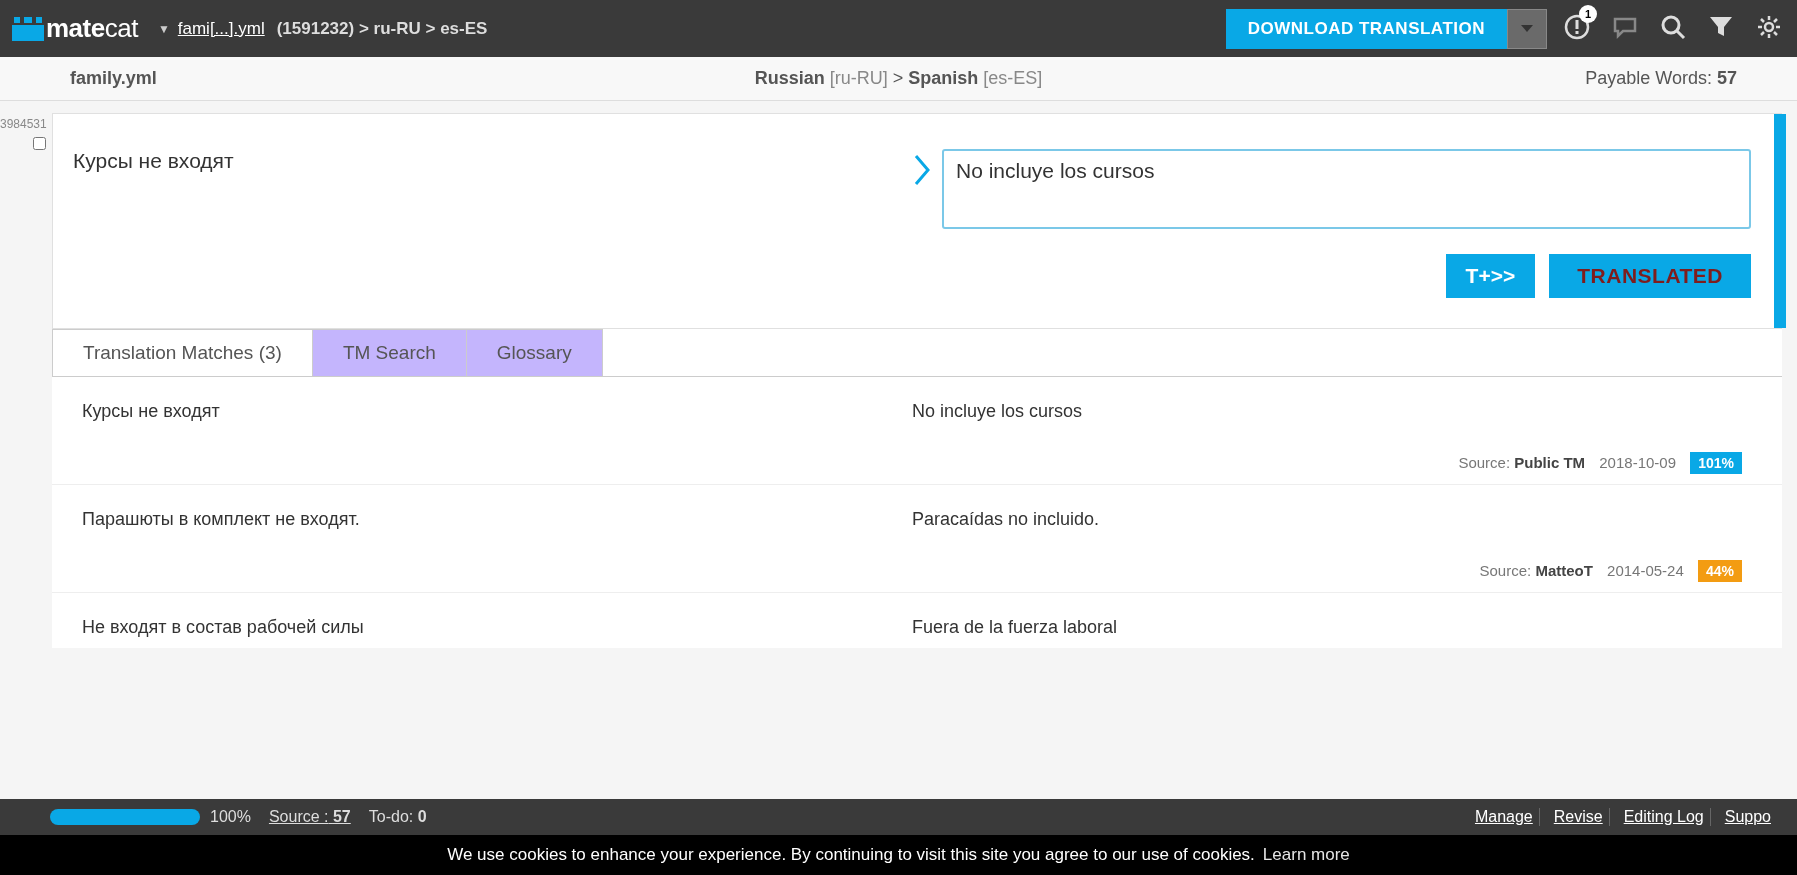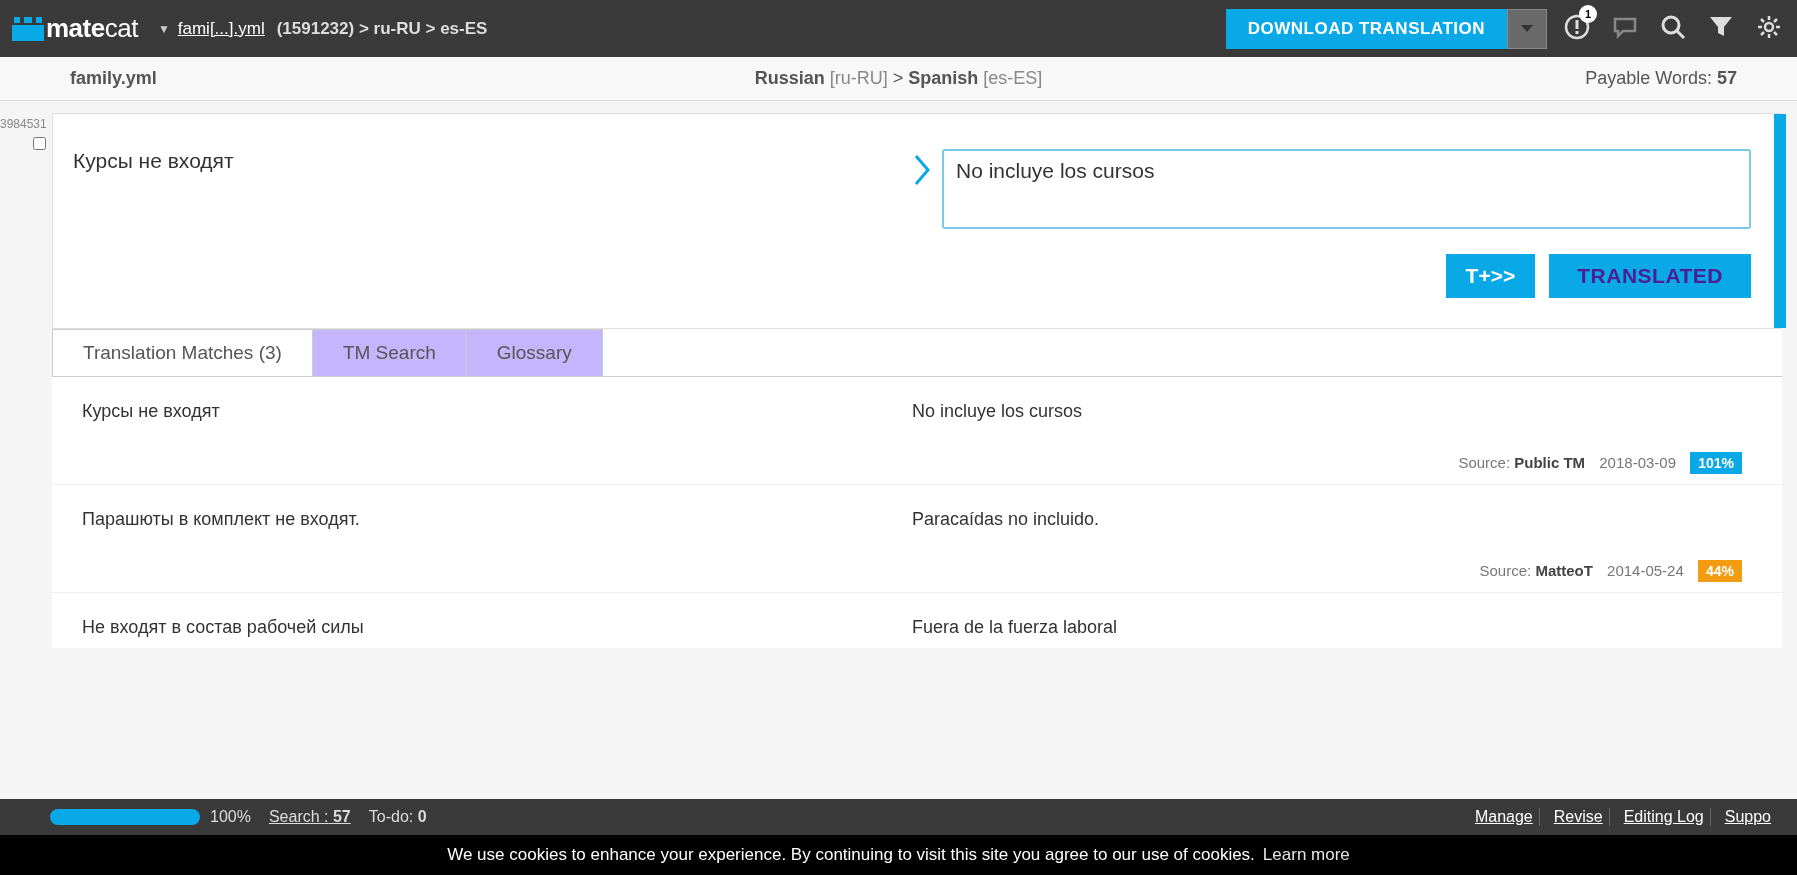--- a/index.html
+++ b/index.html
@@ -39,21 +39,21 @@
 .main-area { position: relative; padding-top: 12px; }
 
 .segment { background: #fff; margin-left: 52px; margin-right: 15px; border: 1px solid #e0e0e0; position: relative; }
 .segment-body { display: flex; padding: 35px 30px 20px 20px; min-height: 140px; position: relative; }
 .source-text { flex: 1; font-size: 21px; color: #333; padding-right: 20px; }
 .arrow-col { width: 40px; display: flex; align-items: flex-start; justify-content: center; padding-top: 4px; }
 .target-wrap { flex: 1; }
 .target-input { width: 100%; min-height: 80px; border: 2px solid #7bc8e8; border-radius: 3px; padding: 8px 12px; font-size: 21px; color: #333; outline: none; font-family: inherit; resize: none; }
 .segment-actions { display: flex; justify-content: flex-end; gap: 14px; padding: 0 30px 30px 0; }
 .btn-t { background: #09a8e6; color: #fff; border: none; padding: 10px 20px; font-size: 21px; font-weight: 700; cursor: pointer; }
-.btn-translated { background: #09a8e6; color: #4c1d95; border: none; padding: 10px 28px; font-size: 21px; font-weight: 700; letter-spacing: 0.5px; cursor: pointer; }
+.btn-translated { background: #09a8e6; color: #7f1d1d; border: none; padding: 10px 28px; font-size: 21px; font-weight: 700; letter-spacing: 0.5px; cursor: pointer; }
 .status-bar { position: absolute; right: -5px; top: 0; bottom: 0; width: 12px; background: #09a8e6; }
 
 
 .matches-panel { margin-left: 52px; margin-right: 15px; background: #fff; }
 .tabs { display: flex; border-bottom: 1px solid #ccc; }
 .tab { padding: 12px 30px; font-size: 19px; color: #555; background: #c4b5fd; border: 1px solid #ccc; border-bottom: none; margin-right: -1px; cursor: pointer; }
 .tab.active { background: #fff; font-weight: 400; }
 
 .match-row { display: flex; padding: 24px 40px 10px 30px; border-bottom: 1px solid #eee; position: relative; flex-wrap: wrap; }
 .match-source { flex: 1; font-size: 18px; color: #333; }
@@ -190,21 +190,21 @@
       <div class="tab">TM Search</div>
       <div class="tab">Glossary</div>
     </div>
 
     <div class="match-row">
       <div class="match-source">Курсы не входят</div>
       <div class="match-target">No incluye los cursos</div>
       <div class="match-meta">
         <span class="srclabel">Source:</span>
         <b>Public TM</b>
-        <span class="date">2018-03-09</span>
+        <span class="date">2018-10-09</span>
         <span class="match-pct pct-green">101%</span>
       </div>
     </div>
 
     <div class="match-row">
       <div class="match-source">Парашюты в комплект не входят.</div>
       <div class="match-target">Paracaídas no incluido.</div>
       <div class="match-meta">
         <span class="srclabel">Source:</span>
         <b>MatteoT</b>
@@ -218,21 +218,21 @@
       <div class="match-target">Fuera de la fuerza laboral</div>
     </div>
   </div>
 </div>
 </div>
 
 <div class="footer">
   <div class="progress-bar"></div>
   <span class="progress-pct">100%</span>
   <span class="footer-words">
-    <span>Search :</span>
+    <span>Source :</span>
     <b>57</b>
   </span>
   <span class="footer-todo">
     <span>To-do:</span>
     <b>0</b>
   </span>
   <div class="footer-right">
     <span class="footer-link">Manage</span>
     <span class="footer-link">Revise</span>
     <span class="footer-link">Editing Log</span>

